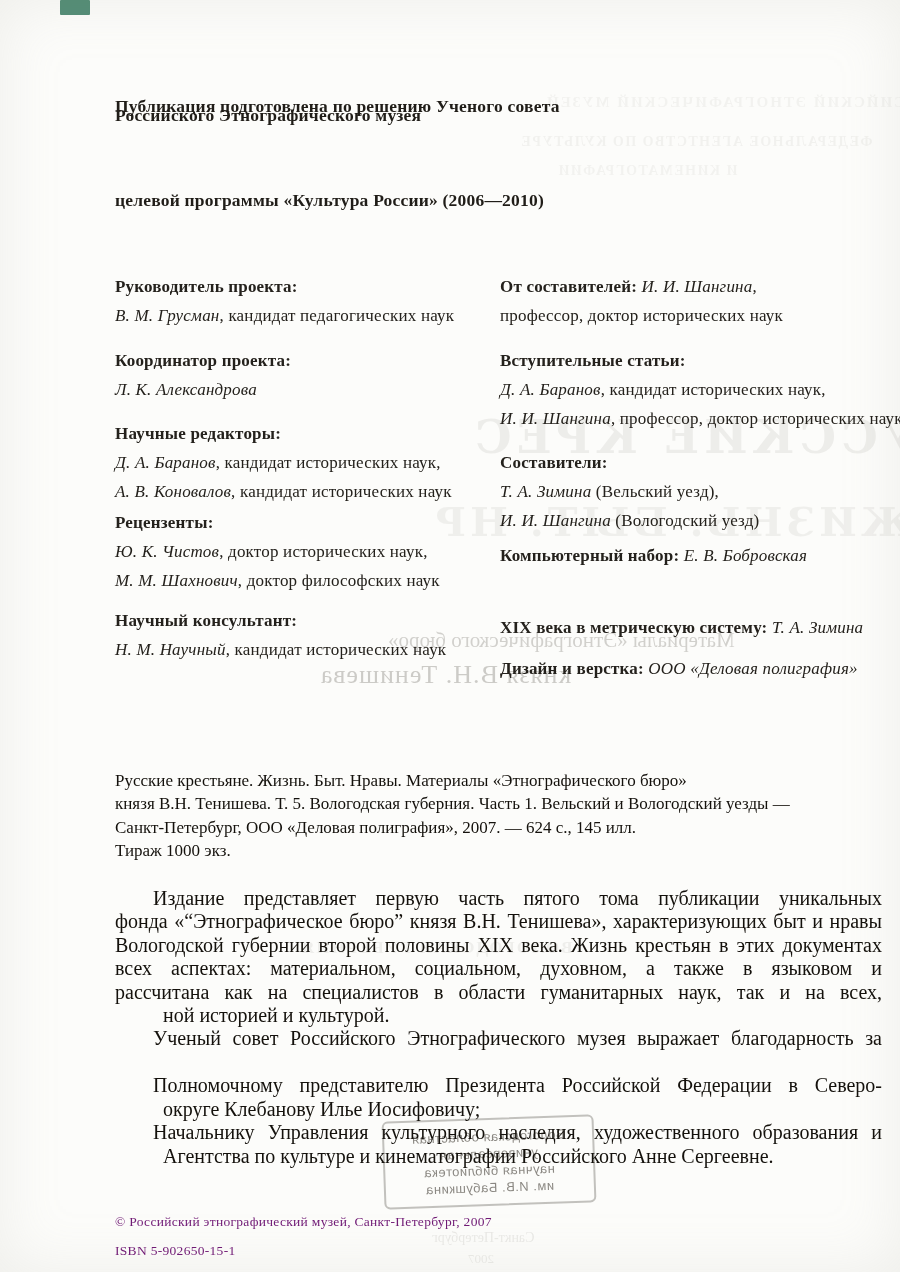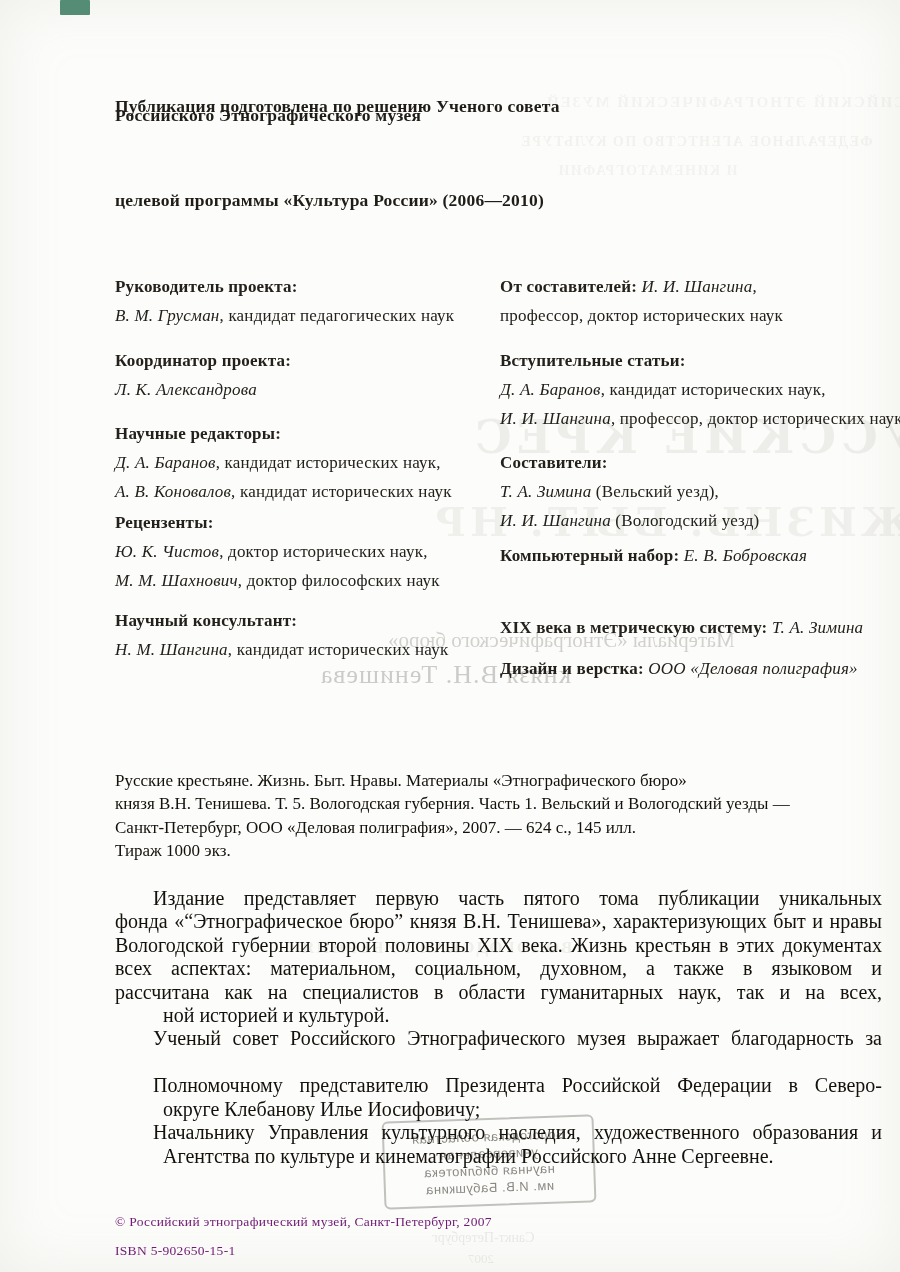--- a/index.html
+++ b/index.html
@@ -76,21 +76,21 @@
 
   <div class="t b" style="left:115px;top:423px">Научные редакторы:</div>
   <div class="t" style="left:115px;top:452px"><span class="it">Д. А. Баранов</span><span>, кандидат исторических наук,</span></div>
   <div class="t" style="left:115px;top:481px"><span class="it">А. В. Коновалов</span><span>, кандидат исторических наук</span></div>
 
   <div class="t b" style="left:115px;top:512px">Рецензенты:</div>
   <div class="t" style="left:115px;top:541px"><span class="it">Ю. К. Чистов</span><span>, доктор исторических наук,</span></div>
   <div class="t" style="left:115px;top:570px"><span class="it">М. М. Шахнович</span><span>, доктор философских наук</span></div>
 
   <div class="t b" style="left:115px;top:610px">Научный консультант:</div>
-  <div class="t" style="left:115px;top:639px"><span class="it">Н. М. Шангина</span><span>, кандидат исторических наук</span></div>
+  <div class="t" style="left:115px;top:639px"><span class="it">Н. М. Научный</span><span>, кандидат исторических наук</span></div>
 
   <div class="t" style="left:500px;top:276px"><span class="b">От составителей:</span><span class="it"> И. И. Шангина</span><span>,</span></div>
   <div class="t" style="left:500px;top:305px">профессор, доктор исторических наук</div>
 
   <div class="t b" style="left:500px;top:350px">Вступительные статьи:</div>
   <div class="t" style="left:500px;top:379px"><span class="it">Д. А. Баранов</span><span>, кандидат исторических наук,</span></div>
   <div class="t" style="left:500px;top:408px"><span class="it">И. И. Шангина</span><span>, профессор, доктор исторических наук</span></div>
 
   <div class="t b" style="left:500px;top:452px">Составители:</div>
   <div class="t" style="left:500px;top:481px"><span class="it">Т. А. Зимина</span><span> (Вельский уезд),</span></div>

